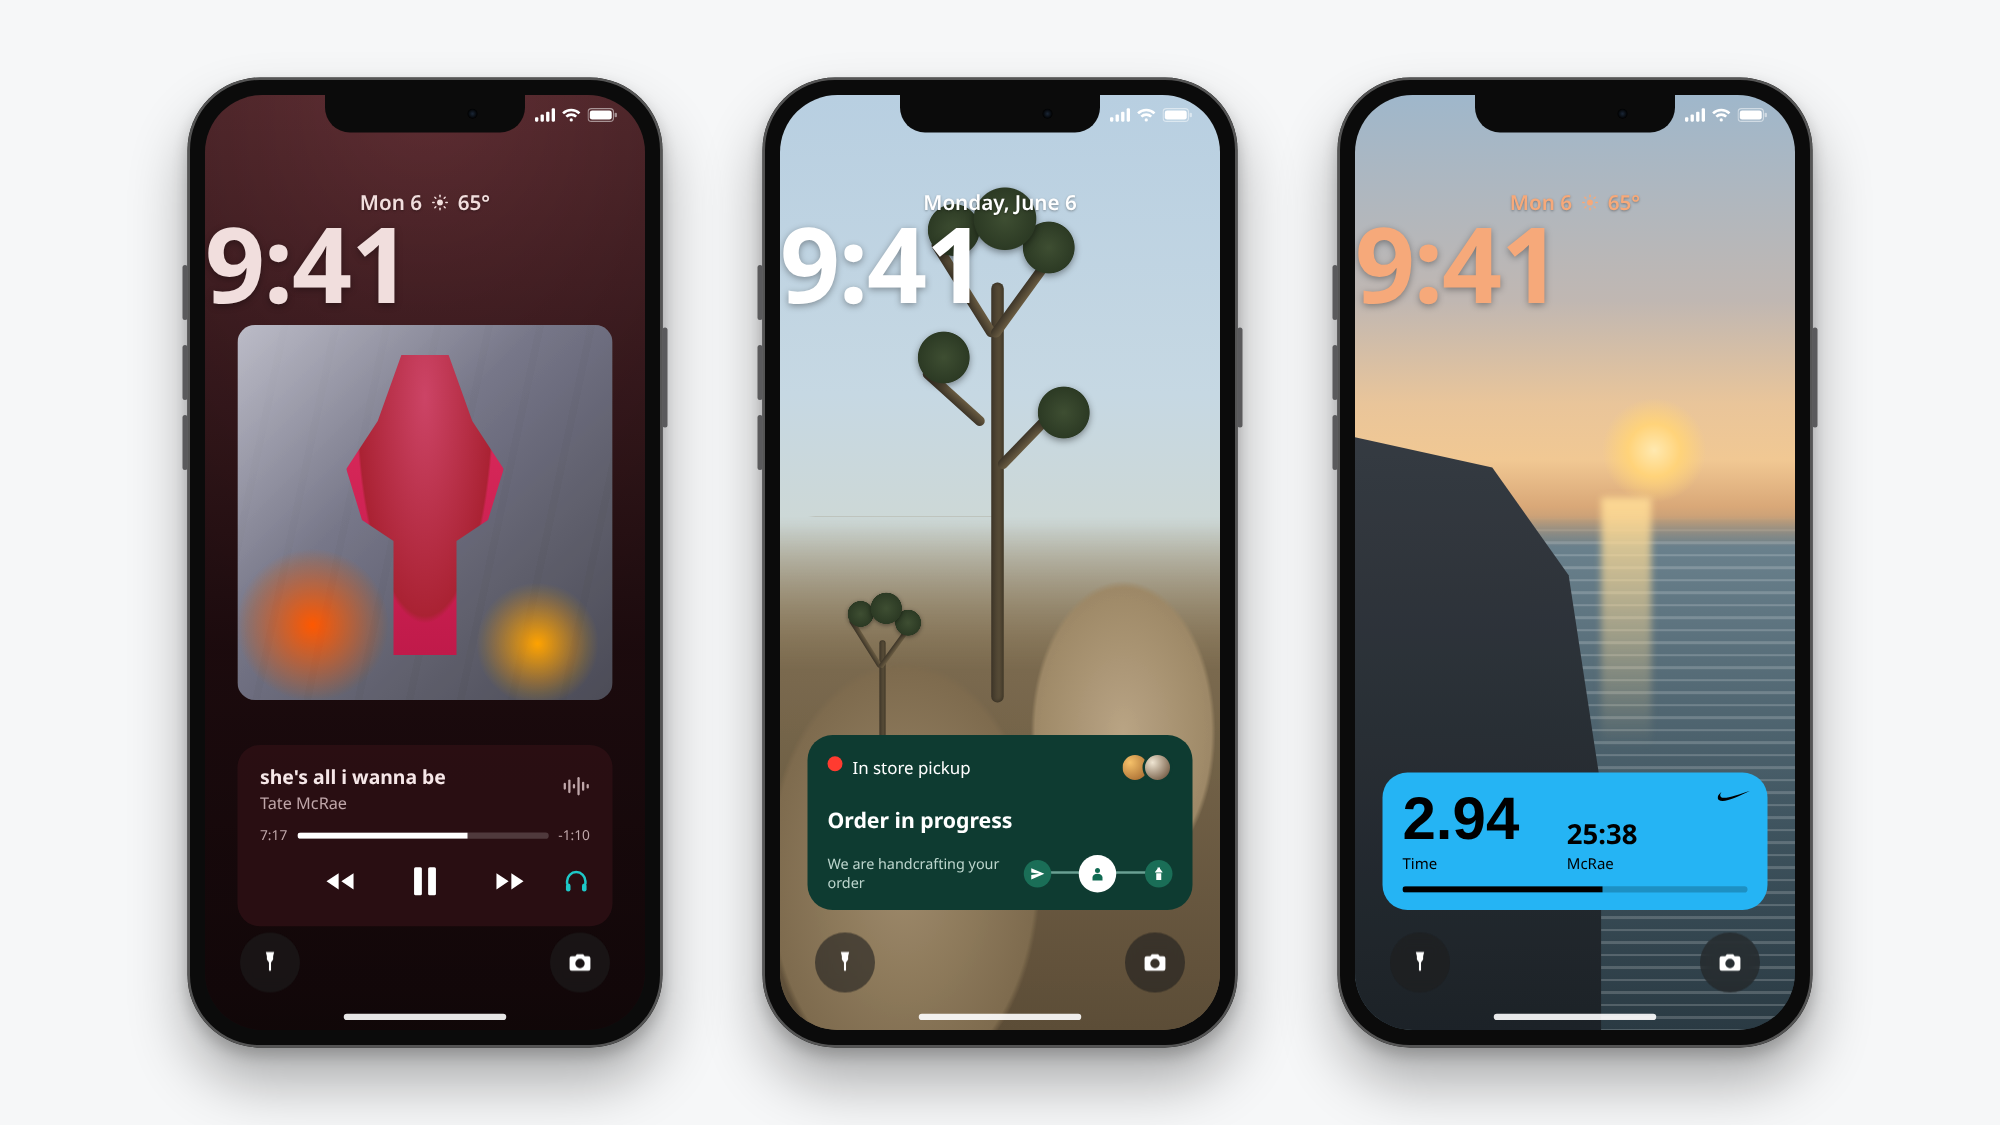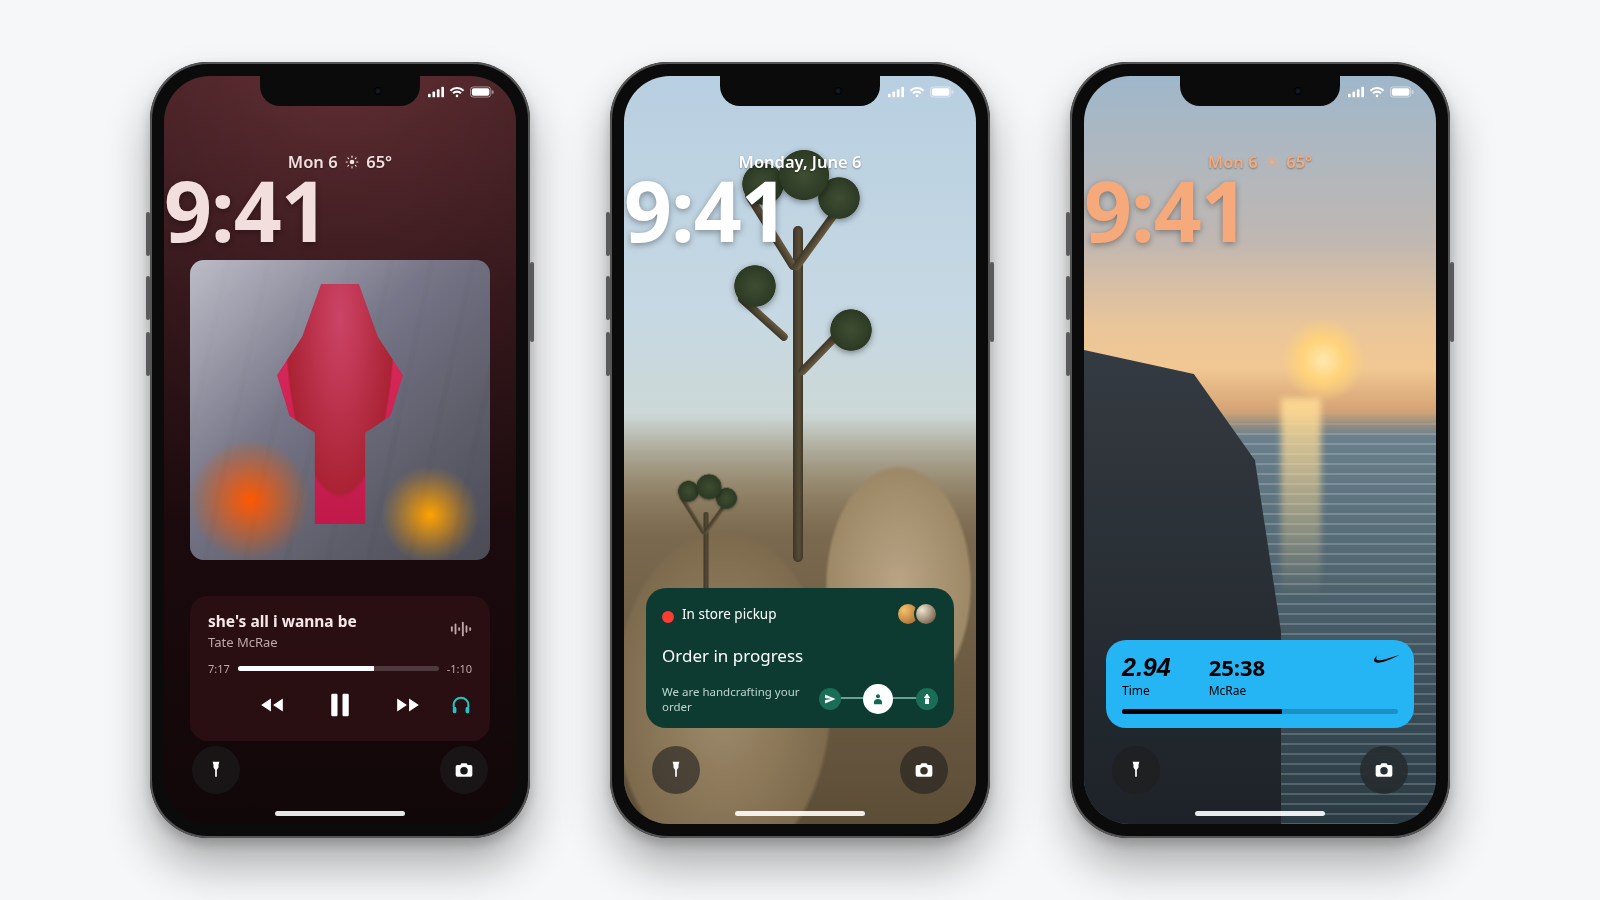--- a/index.html
+++ b/index.html
@@ -168,28 +168,28 @@
   .tuft.t3{left:-62px;top:36px}
   .tuft.t4{left:34px;top:80px}
   .tuft.t5{left:-18px;top:-80px;width:58px;height:58px}
   .jtree-small{position:absolute;left:22%;top:47%;transform:scale(.5);z-index:20}
   .p2 .lock-date,.p2 .lock-time{color:#fff}
   .store-widget{
     position:absolute;left:22px;right:22px;bottom:96px;z-index:40;
     background:var(--store-widget-bg);border-radius:20px;padding:14px 16px;color:var(--store-widget-text);
   }
   .sw-top{display:flex;align-items:center;justify-content:space-between}
-  .sw-top-left{display:flex;align-items:flex-end;gap:8px;font-size:13.5px}
+  .sw-top-left{display:flex;align-items:flex-start;gap:8px;font-size:13.5px}
   .red-dot{width:12px;height:12px;border-radius:50%;background:#ff3b30}
   .sw-avatars{display:flex}
   .sw-avatars .av{width:24px;height:24px;border-radius:50%;border:2px solid var(--store-widget-bg);margin-left:-6px;
     background:radial-gradient(circle at 30% 30%,#f5c16a,#9b5e28)}
   .sw-avatars .av:nth-child(2){background:radial-gradient(circle at 30% 30%,#efe5d2,#5b4028)}
   .sw-main{display:flex;align-items:flex-end;justify-content:space-between;margin-top:18px}
-  .sw-title{font-size:17px;font-weight:400}
+  .sw-title{font-size:17px;font-weight:700}
   .sw-sub{font-size:11.5px;color:#bcd5cd;margin-top:17px}
   .sw-steps{position:relative;width:130px;height:30px}
   .sw-steps .line{position:absolute;top:13px;left:10px;right:10px;height:2px;background:#6aa093}
   .step{position:absolute;top:4px;width:22px;height:22px;border-radius:50%;
     display:flex;align-items:center;justify-content:center}
   .step svg{width:12px;height:12px;color:#fff}
   .step.s1{left:0;background:#1a6e57}
   .step.s2{left:50%;transform:translateX(-50%);width:30px;height:30px;top:0;
     background:#fff}
   .step.s2 svg{color:#106a52;width:16px;height:16px}
@@ -220,21 +220,21 @@
     filter:blur(3px);
   }
   .p3 .lock-date,.p3 .lock-time{color:#f6a97a}
   .run-widget{
     position:absolute;left:22px;right:22px;bottom:96px;z-index:40;
     background:var(--run-widget-bg);border-radius:20px;padding:12px 16px 14px;color:var(--run-widget-text);
   }
   .rw-swoosh{position:absolute;right:14px;top:10px}
   .rw-swoosh svg{width:26px;height:14px}
   .rw-grid{display:flex;align-items:flex-end;gap:38px;margin-top:2px}
-  .rw-big{font-family:Futura,"Arial Black",sans-serif;font-weight:900;font-style:italic;font-size:25px;line-height:1}
+  .rw-big{font-family:Futura,"Arial Black",sans-serif;font-weight:900;font-size:48px;line-height:1}
   .rw-label{font-size:12px;margin-top:2px}
   .rw-time{font-size:22px;font-weight:700;line-height:1.2}
   .rw-bar{margin-top:10px;height:5px;border-radius:3px;background:rgba(0,0,0,.2);overflow:hidden}
   .rw-bar-fill{height:100%;background:#000;width:58%}
 </style>
 </head>
 <body>
 
 <div class="stage">
 

